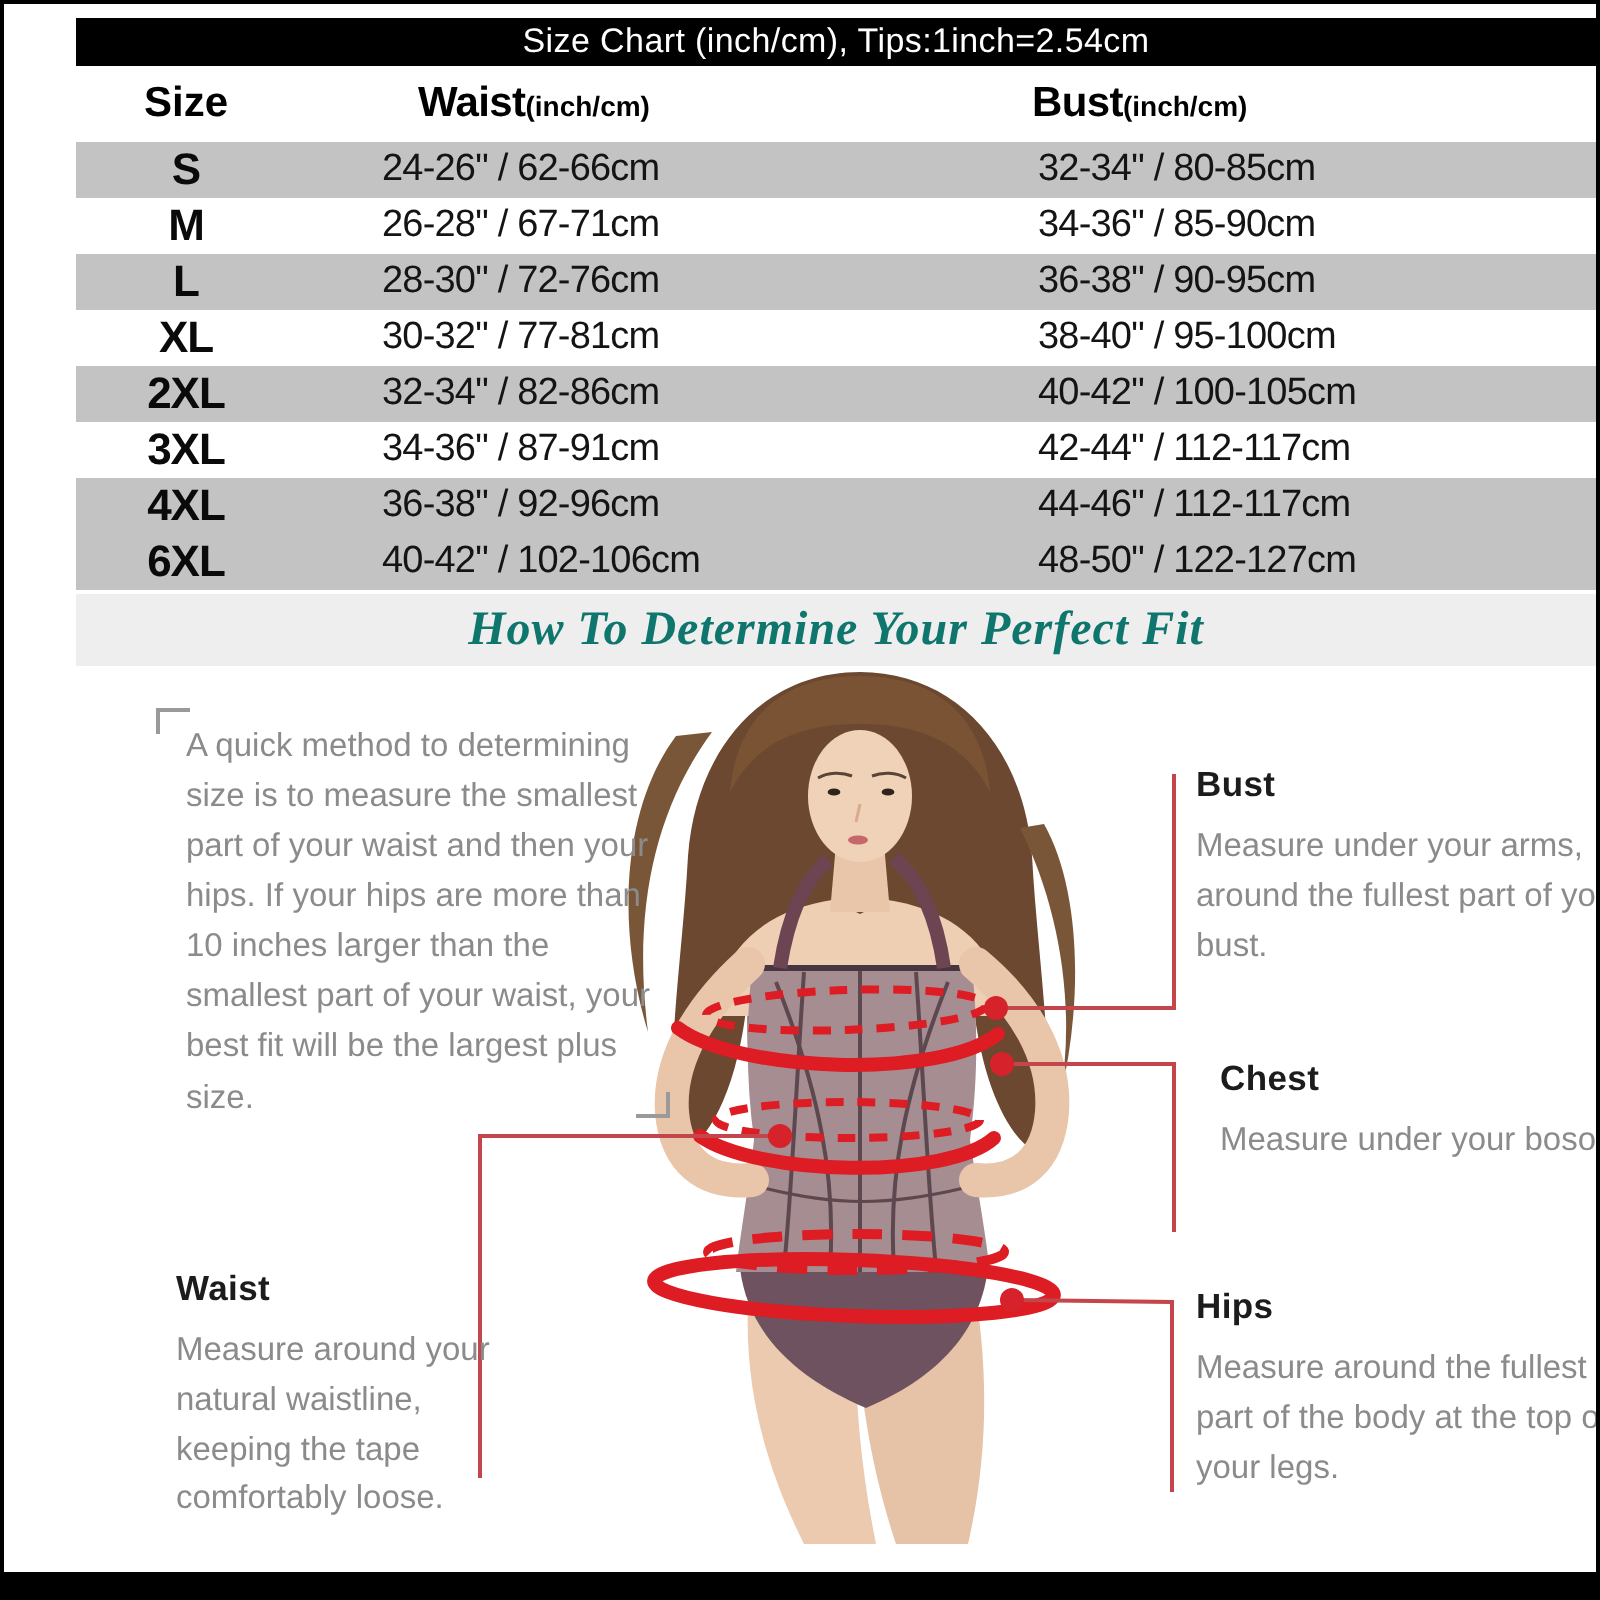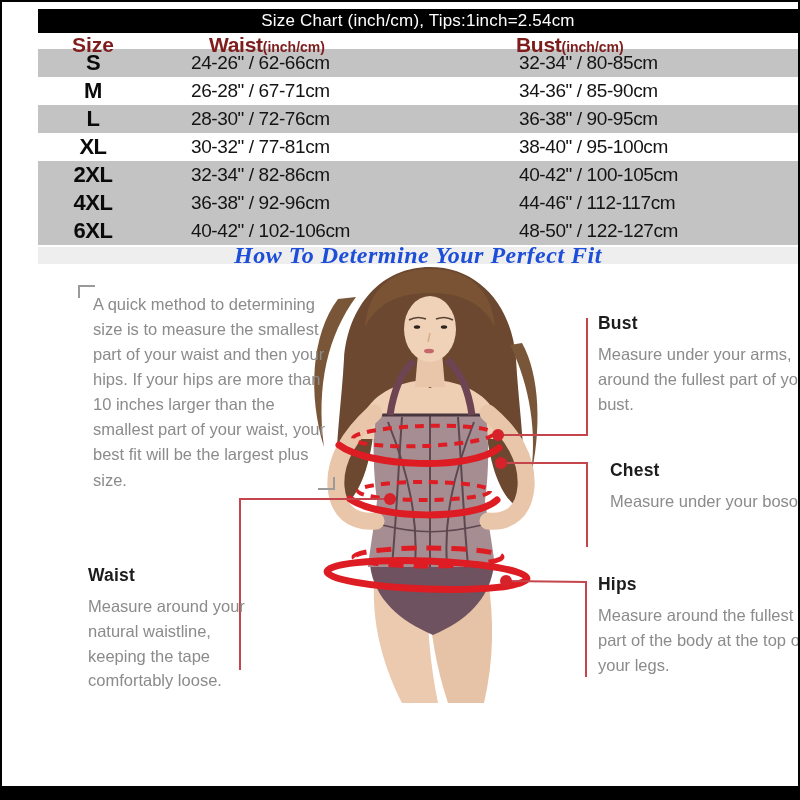--- a/index.html
+++ b/index.html
@@ -11,39 +11,39 @@
   }
   
   .top-gap { height:7px; background:#fff; }
   .top-bar {
     height:24px; background:#000; color:#fff;
     display:flex; align-items:center; justify-content:center;
     font-size:17px; letter-spacing:0.2px;
   }
   
   .thead, .trow { display:grid; grid-template-columns:110px 330px 1fr; align-items:center; }
-  .thead { height:16px; background:#fff; color:#7f1d1d; }
+  .thead { height:38px; background:#fff; color:#000000; }
   .thead .c-size { text-align:center; font-weight:bold; font-size:21px; }
   .thead .c-waist { padding-left:61px; }
   .thead .c-bust  { padding-left:38px; }
   .thead b { font-weight:bold; font-size:21px; letter-spacing:-0.3px; }
   .thead small { font-size:14px; font-weight:bold; }
   .trow { height:28px; background:#ffffff; }
   .trow.alt { background:#c3c3c3; }
   .trow .c-size { text-align:center; font-weight:bold; font-size:22px; letter-spacing:-0.5px; color:#0a0a0a; }
   .trow .c-waist { padding-left:43px; }
   .trow .c-bust  { padding-left:41px; }
   .trow .val { font-size:19px; color:#141414; letter-spacing:-0.4px; }
   
   .band-gap { height:2px; background:#fff; }
   .band {
-    height:17px; background:#efeeee;
+    height:36px; background:#efeeee;
     display:flex; align-items:center; justify-content:center;
     font-family:"Liberation Serif", serif; font-style:italic; font-weight:bold;
-    font-size:24px; color:#1d4ed8; letter-spacing:0.5px;
+    font-size:24px; color:#0f766e; letter-spacing:0.5px;
   }
   
   .guide { position:relative; height:345px; background:#fff; }
   .guide svg { position:absolute; left:0; top:0; }
   .tip { position:absolute; }
   .tip h4 { font-size:17.5px; font-weight:bold; color:#1c1c1c; margin-bottom:8px; letter-spacing:0.2px; }
   .tip p { font-size:16.5px; color:#8b8b8b; line-height:1.5; }
   .tip-bust  { left:560px; top:49px;  width:215px; }
   .tip-chest { left:572px; top:196px; width:215px; }
   .tip-waist { left:50px;  top:301px; width:170px; }
@@ -93,20 +93,25 @@
         <div class="trow">
     <div class="cell c-size">XL</div>
     <div class="cell c-waist"><span class="val">30-32" / 77-81cm</span></div>
     <div class="cell c-bust"><span class="val">38-40" / 95-100cm</span></div>
   </div>
         <div class="trow alt">
     <div class="cell c-size">2XL</div>
     <div class="cell c-waist"><span class="val">32-34" / 82-86cm</span></div>
     <div class="cell c-bust"><span class="val">40-42" / 100-105cm</span></div>
   </div>
+        <div class="trow">
+    <div class="cell c-size">3XL</div>
+    <div class="cell c-waist"><span class="val">34-36" / 87-91cm</span></div>
+    <div class="cell c-bust"><span class="val">42-44" / 112-117cm</span></div>
+  </div>
         <div class="trow alt">
     <div class="cell c-size">4XL</div>
     <div class="cell c-waist"><span class="val">36-38" / 92-96cm</span></div>
     <div class="cell c-bust"><span class="val">44-46" / 112-117cm</span></div>
   </div>
         <div class="trow alt">
     <div class="cell c-size">6XL</div>
     <div class="cell c-waist"><span class="val">40-42" / 102-106cm</span></div>
     <div class="cell c-bust"><span class="val">48-50" / 122-127cm</span></div>
   </div>

